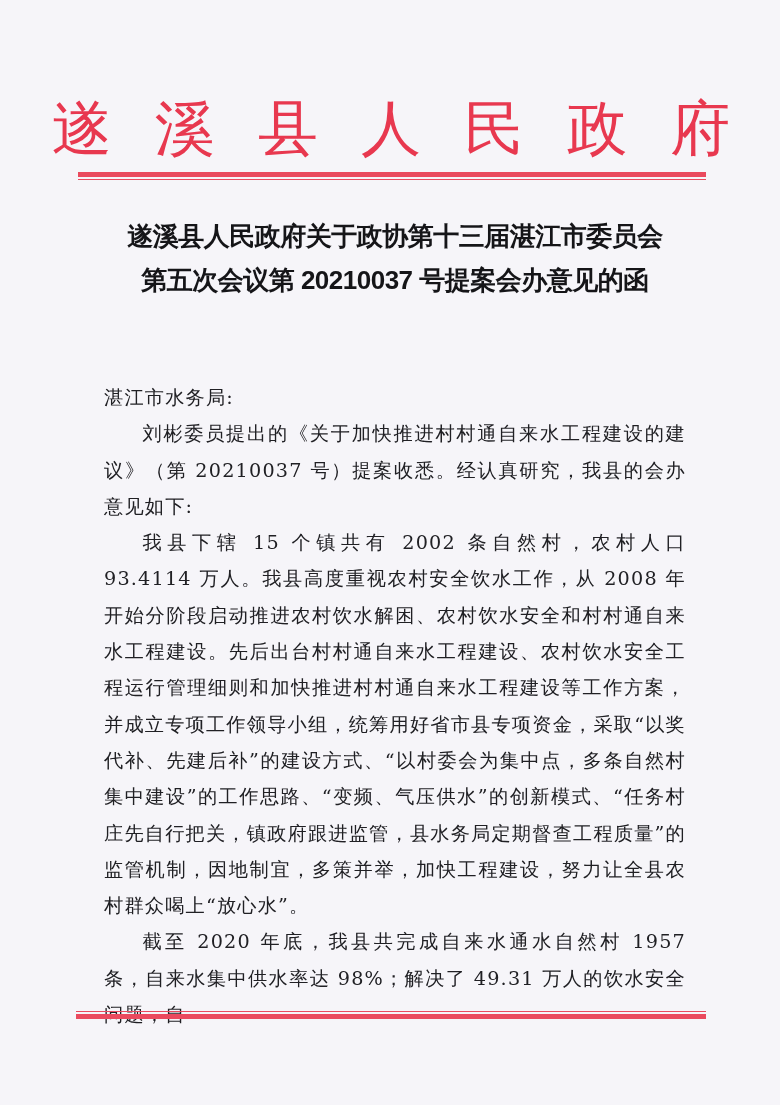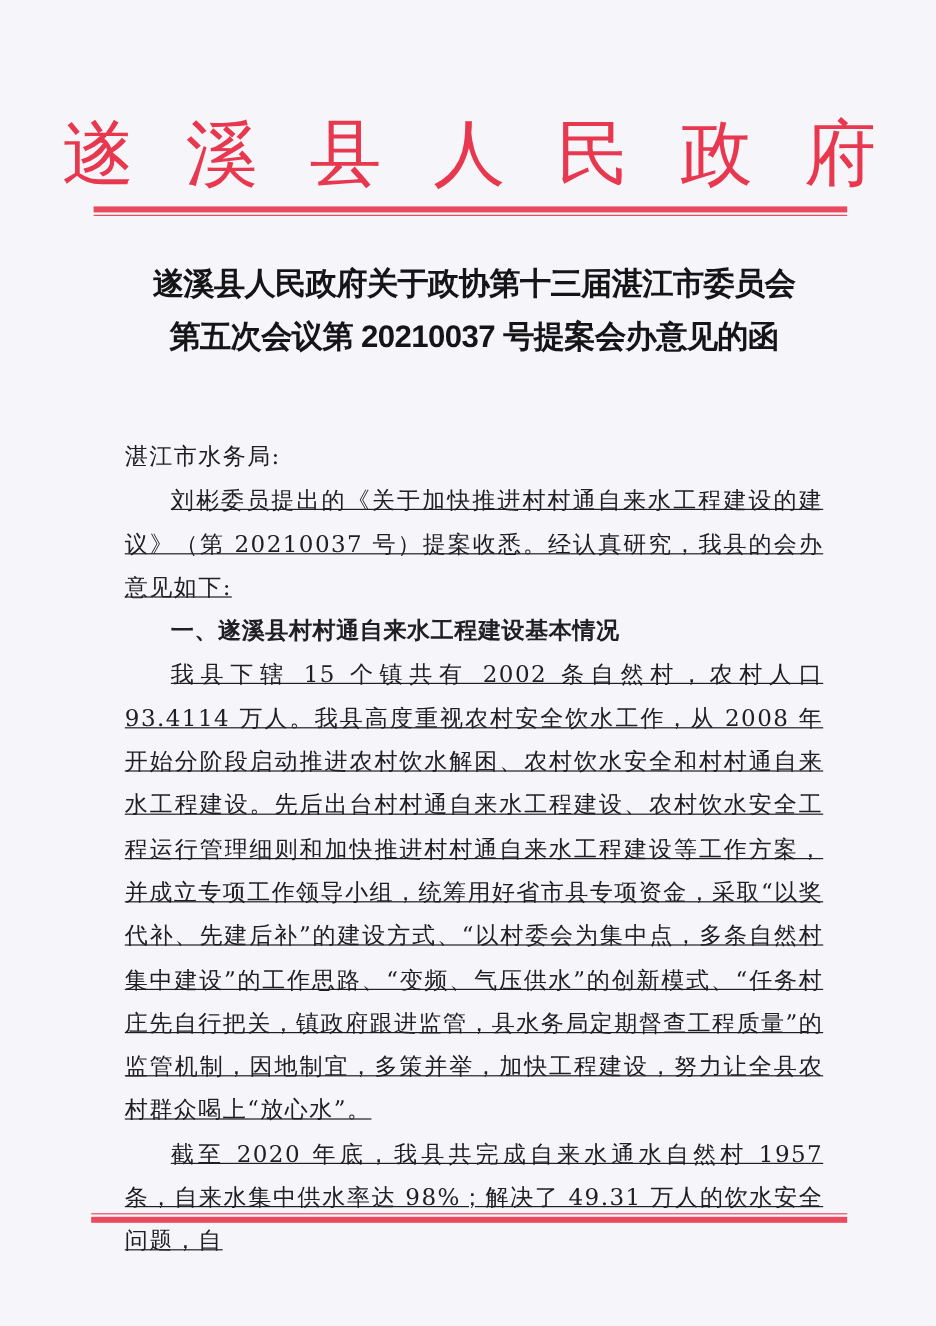--- a/index.html
+++ b/index.html
@@ -43,31 +43,31 @@
       font-family: Liberation Sans, sans-serif;
       font-weight: bold;
       font-size: 26px;
       line-height: 44px;
       color: #151518;
       letter-spacing: -0.5px;
     }
 
     .body {
       position: absolute;
-      left: 104px; width: 582px; top: 363px;
+      left: 104px; width: 582px; top: 380px;
       font-family: "DejaVu Serif", "Liberation Serif", serif;
       font-size: 19.2px;
       line-height: 36.3px;
       color: #202024;
       text-align: justify;
       letter-spacing: 1.2px;
     }
     .body p { margin: 0; }
     .body .salutation { margin-bottom: 0; }
-    .body .indent { text-indent: 2em; text-decoration: underline; }
+    .body .indent { text-indent: 2em; }
     .body .heading {
       text-indent: 2em;
       font-family: "DejaVu Sans", "Liberation Sans", sans-serif;
       font-weight: bold;
       letter-spacing: 0.5px;
     }
   </style>
 </head>
 <body>
 
@@ -89,21 +89,20 @@
   </div>
 
   <div class="doc-title">
     <div>遂溪县人民政府关于政协第十三届湛江市委员会</div>
     <div>第五次会议第 20210037 号提案会办意见的函</div>
   </div>
 
   <div class="body">
     <p class="salutation">湛江市水务局:</p>
     <p class="indent">刘彬委员提出的《关于加快推进村村通自来水工程建设的建议》（第 20210037 号）提案收悉。经认真研究，我县的会办意见如下:</p>
-    <p class="heading">一、遂溪县村村通自来水工程建设基本情况</p>
     <p class="indent">我县下辖 15 个镇共有 2002 条自然村，农村人口 93.4114 万人。我县高度重视农村安全饮水工作，从 2008 年开始分阶段启动推进农村饮水解困、农村饮水安全和村村通自来水工程建设。先后出台村村通自来水工程建设、农村饮水安全工程运行管理细则和加快推进村村通自来水工程建设等工作方案，并成立专项工作领导小组，统筹用好省市县专项资金，采取“以奖代补、先建后补”的建设方式、“以村委会为集中点，多条自然村集中建设”的工作思路、“变频、气压供水”的创新模式、“任务村庄先自行把关，镇政府跟进监管，县水务局定期督查工程质量”的监管机制，因地制宜，多策并举，加快工程建设，努力让全县农村群众喝上“放心水”。</p>
     <p class="indent">截至 2020 年底，我县共完成自来水通水自然村 1957 条，自来水集中供水率达 98%；解决了 49.31 万人的饮水安全问题，自</p>
   </div>
 
   <div class="red-rule rule-bottom">
     <div class="thin"></div>
     <div class="thick"></div>
   </div>
 
 </div>

